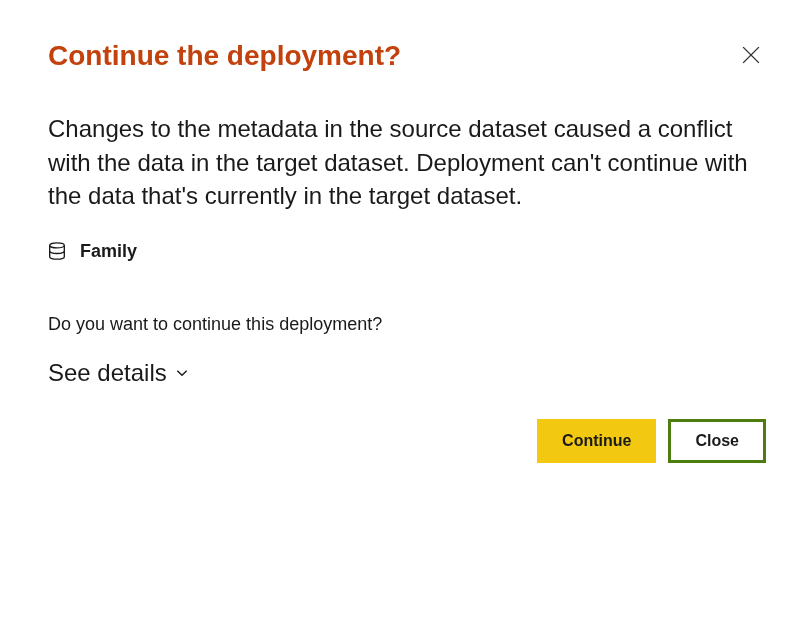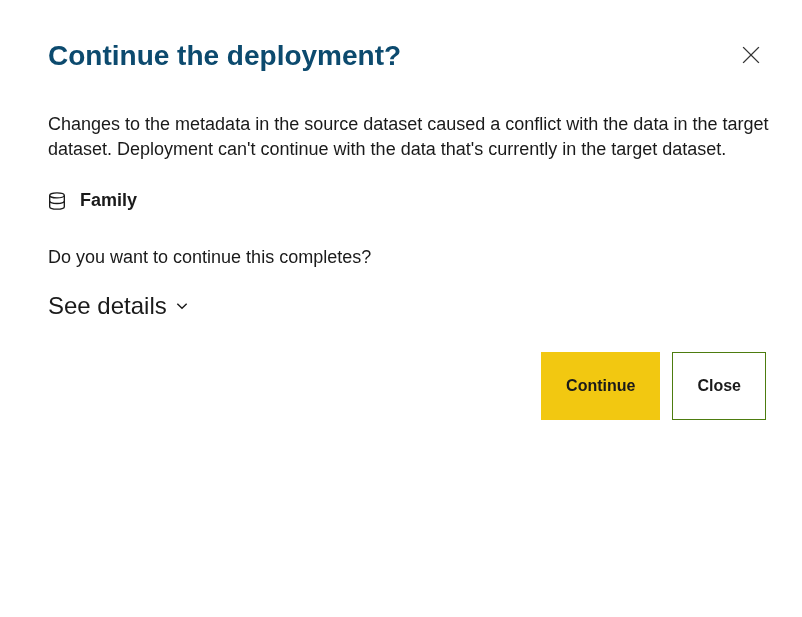--- a/index.html
+++ b/index.html
@@ -19,50 +19,50 @@
     .dialog-header {
       display: flex;
       justify-content: space-between;
       align-items: flex-start;
       margin-bottom: 40px;
     }
     .dialog-title {
       font-size: 28px;
       font-weight: 600;
       margin: 0;
-      color: #0c4a6e;
+      color: #c2410c;
     }
     .close-x {
       background: none;
       border: none;
       cursor: pointer;
       padding: 4px;
       color: #333;
       display: flex;
       align-items: center;
       justify-content: center;
       margin-top: 2px;
       margin-right: 6px;
     }
     .close-x svg {
       width: 18px;
       height: 18px;
     }
     .body-text {
-      font-size: 18px;
+      font-size: 24px;
       line-height: 1.4;
       color: #1a1a1a;
       margin: 0 0 28px 0;
       white-space: pre-line;
     }
     .dataset-row {
       display: flex;
       align-items: center;
       gap: 14px;
-      margin-bottom: 36px;
+      margin-bottom: 52px;
       margin-top: 12px;
     }
     .db-icon {
       width: 18px;
       height: 18px;
       color: #1a1a1a;
       flex-shrink: 0;
     }
     .dataset-name {
       font-size: 18px;
@@ -92,33 +92,33 @@
     }
     .footer {
       display: flex;
       justify-content: flex-end;
       gap: 12px;
       padding-right: 4px;
     }
     .btn {
       font-size: 16px;
       font-weight: 600;
-      padding: 24px 24px;
+      padding: 10px 24px;
       cursor: pointer;
       font-family: inherit;
       min-width: 90px;
     }
     .btn-primary {
       background: #f2c811;
       border: 1px solid #f2c811;
       color: #1a1a1a;
     }
     .btn-secondary {
       background: #fff;
-      border: 1px solid #4d7c0f;
+      border: 3px solid #4d7c0f;
       color: #1a1a1a;
     }
   </style>
 </head>
 <body>
 
 <div class="dialog">
   <div class="dialog-header">
     <h1 class="dialog-title">Continue the deployment?</h1>
     <button class="close-x">
@@ -134,21 +134,21 @@
 
   <div class="dataset-row">
     <svg class="db-icon" viewBox="0 0 16 16" fill="none" stroke="currentColor" stroke-width="1.2">
       <ellipse cx="8" cy="3" rx="6.5" ry="2.2"></ellipse>
       <path d="M1.5 3 v10 a6.5 2.2 0 0 0 13 0 V3"></path>
       <path d="M1.5 8 a6.5 2.2 0 0 0 13 0"></path>
     </svg>
     <span class="dataset-name">Family</span>
   </div>
 
-  <div class="confirm-text">Do you want to continue this completes?</div>
+  <div class="confirm-text">Do you want to continue this deployment?</div>
 
   <button class="see-details">
     <span>See details</span>
     <svg viewBox="0 0 12 12" fill="none" stroke="currentColor" stroke-width="1.2">
       <polyline points="2,4 6,8 10,4"></polyline>
     </svg>
   </button>
 
   <div class="footer">
     <button class="btn btn-primary">Continue</button>

